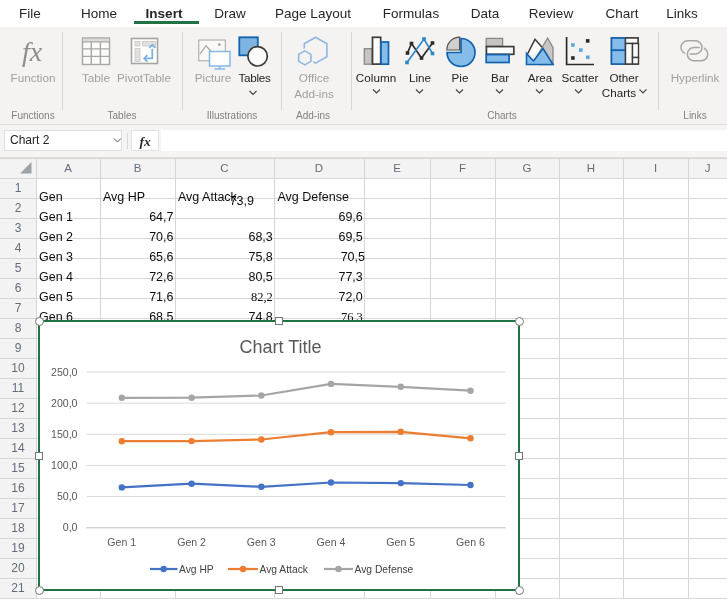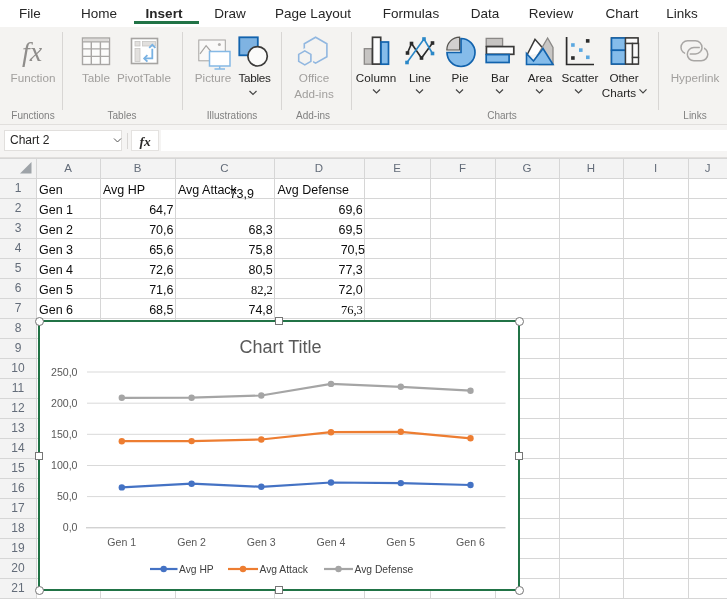--- a/index.html
+++ b/index.html
@@ -1,20 +1,20 @@
 <!DOCTYPE html>
 <html><head><meta charset="utf-8"><style>
 html,body{margin:0;padding:0;width:727px;height:599px;overflow:hidden;background:#fff;
 font-family:"Liberation Sans",sans-serif;}
 .abs{position:absolute;}
 .tab{position:absolute;top:0;height:27px;line-height:27px;font-size:13.5px;color:#262626;transform:translateX(-50%);}
 .glabel{position:absolute;top:110px;font-size:10px;color:#808080;transform:translateX(-50%);}
 .ilabel{position:absolute;font-size:11.7px;transform:translateX(-50%);white-space:nowrap;}
 .sep{position:absolute;top:32px;height:78px;width:1px;background:#d8d6d4;}
-.celltext{position:absolute;font-size:12.5px;color:#0d0d0d;height:20px;line-height:20px;padding-top:2px;white-space:nowrap;}
+.celltext{position:absolute;font-size:12.5px;color:#0d0d0d;height:20px;line-height:20px;padding-top:9px;white-space:nowrap;}
 .num{text-align:right;}
 .hdr{position:absolute;font-size:11.5px;color:#636c79;text-align:center;}
 .rn{font-size:12px;}
 .handle{position:absolute;background:#fff;border:1.5px solid #767676;box-sizing:border-box;}
 </style></head>
 <body>
 
 <div class="abs" style="left:0;top:0;width:727px;height:27px;background:#fff;"></div>
 <div class="tab" style="left:30px;">File</div>
 <div class="tab" style="left:99px;">Home</div>

